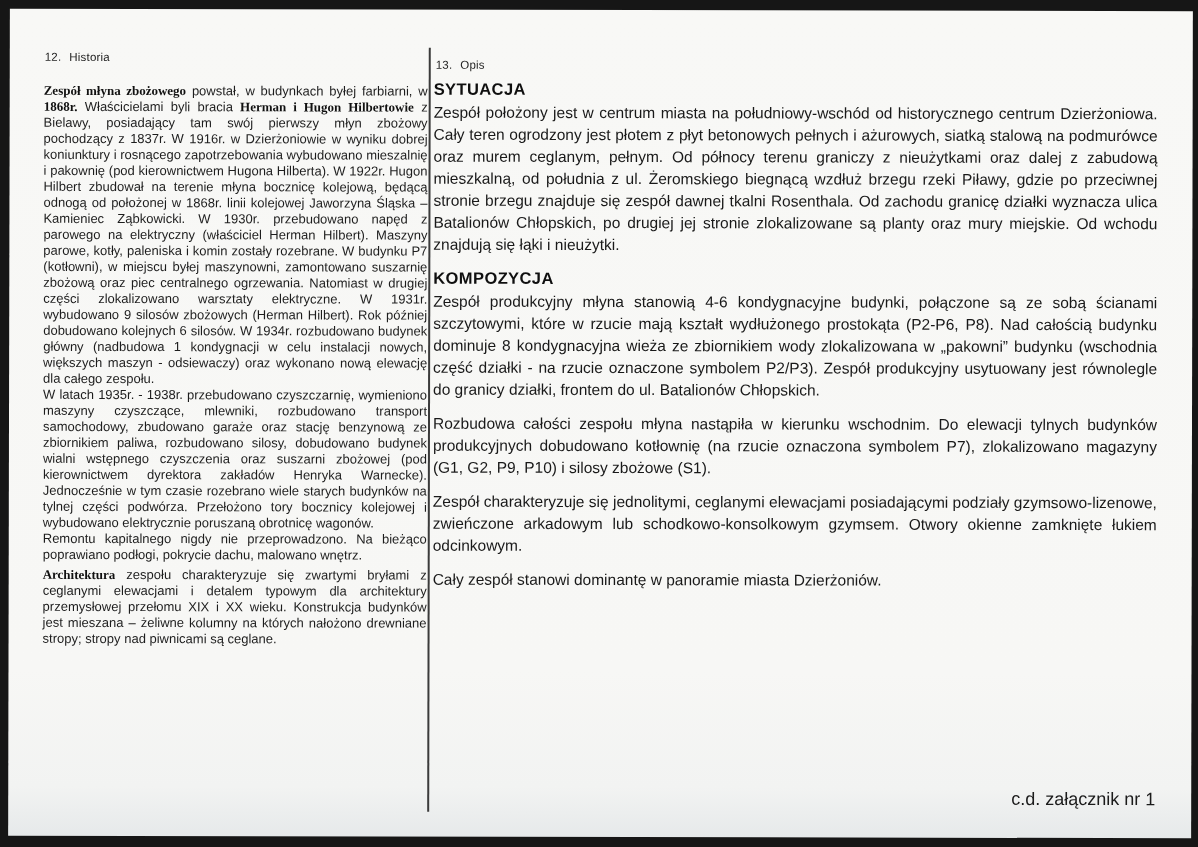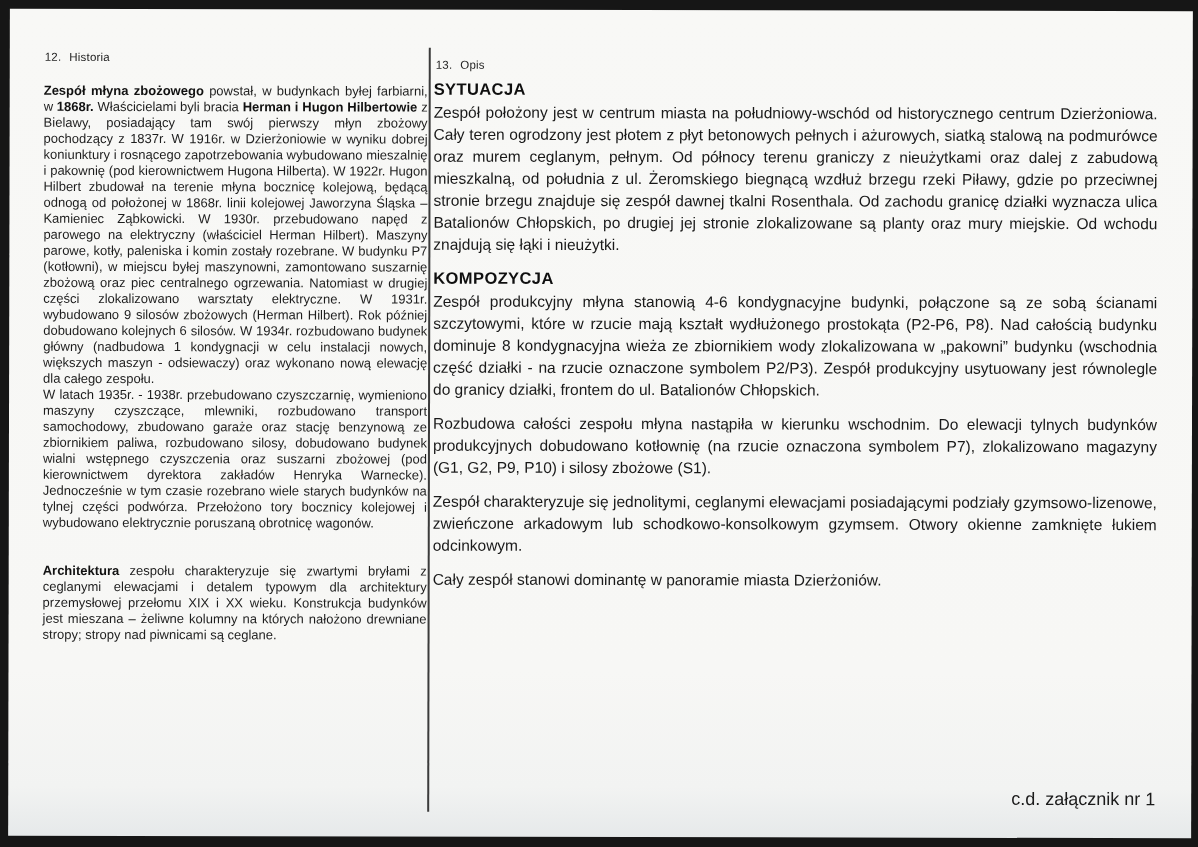--- a/index.html
+++ b/index.html
@@ -51,22 +51,22 @@
     top: 74px;
     width: 384px;
     color: #1d1d1d;
     font-size: 13px;
     line-height: 16px;
   }
   .left-col p {
     margin: 0;
     text-align: justify;
   }
-  .left-col p.space-before { margin-top: 32px; }
-  .left-col b { color: #111; }
+  .left-col p.space-before { margin-top: 4px; }
+  .left-col b { color: #111; font-family: Liberation Serif, serif; }
   .right-col {
     position: absolute;
     left: 424px;
     top: 69px;
     width: 724px;
     color: #191919;
     font-size: 15.5px;
     line-height: 22px;
   }
   .right-col h2 {
@@ -100,20 +100,21 @@
 
     <div class="field-header" id="header-right">
       <span>13.</span><span class="lbl">Opis</span>
     </div>
 
     <div class="col-divider"></div>
 
     <div class="left-col">
         <p><b>Zespół młyna zbożowego</b> powstał, w budynkach byłej farbiarni, w <b>1868r.</b> Właścicielami byli bracia <b>Herman i Hugon Hilbertowie</b> z Bielawy, posiadający tam swój pierwszy młyn zbożowy pochodzący z 1837r. W 1916r. w Dzierżoniowie w wyniku dobrej koniunktury i rosnącego zapotrzebowania wybudowano mieszalnię i pakownię (pod kierownictwem Hugona Hilberta). W 1922r. Hugon Hilbert zbudował na terenie młyna bocznicę kolejową, będącą odnogą od położonej w 1868r. linii kolejowej Jaworzyna Śląska – Kamieniec Ząbkowicki. W 1930r. przebudowano napęd z parowego na elektryczny (właściciel Herman Hilbert). Maszyny parowe, kotły, paleniska i komin zostały rozebrane. W budynku P7 (kotłowni), w miejscu byłej maszynowni, zamontowano suszarnię zbożową oraz piec centralnego ogrzewania. Natomiast w drugiej części zlokalizowano warsztaty elektryczne. W 1931r. wybudowano 9 silosów zbożowych (Herman Hilbert). Rok później dobudowano kolejnych 6 silosów. W 1934r. rozbudowano budynek główny (nadbudowa 1 kondygnacji w celu instalacji nowych, większych maszyn - odsiewaczy) oraz wykonano nową elewację dla całego zespołu.</p>
         <p>W latach 1935r. - 1938r. przebudowano czyszczarnię, wymieniono maszyny czyszczące, mlewniki, rozbudowano transport samochodowy, zbudowano garaże oraz stację benzynową ze zbiornikiem paliwa, rozbudowano silosy, dobudowano budynek wialni wstępnego czyszczenia oraz suszarni zbożowej (pod kierownictwem dyrektora zakładów Henryka Warnecke). Jednocześnie w tym czasie rozebrano wiele starych budynków na tylnej części podwórza. Przełożono tory bocznicy kolejowej i wybudowano elektrycznie poruszaną obrotnicę wagonów.</p>
+        <p>Remontu kapitalnego nigdy nie przeprowadzono. Na bieżąco poprawiano podłogi, pokrycie dachu, malowano wnętrz.</p>
         <p class="space-before"><b>Architektura</b> zespołu charakteryzuje się zwartymi bryłami z ceglanymi elewacjami i detalem typowym dla architektury przemysłowej przełomu XIX i XX wieku. Konstrukcja budynków jest mieszana – żeliwne kolumny na których nałożono drewniane stropy; stropy nad piwnicami są ceglane.</p>
       </div>
 
     <div class="right-col">
         <h2>SYTUACJA</h2>
         <p>Zespół położony jest w centrum miasta na południowy-wschód od historycznego centrum Dzierżoniowa. Cały teren ogrodzony jest płotem z płyt betonowych pełnych i ażurowych, siatką stalową na podmurówce oraz murem ceglanym, pełnym. Od północy terenu graniczy z nieużytkami oraz dalej z zabudową mieszkalną, od południa z ul. Żeromskiego biegnącą wzdłuż brzegu rzeki Piławy, gdzie po przeciwnej stronie brzegu znajduje się zespół dawnej tkalni Rosenthala. Od zachodu granicę działki wyznacza ulica Batalionów Chłopskich, po drugiej jej stronie zlokalizowane są planty oraz mury miejskie. Od wchodu znajdują się łąki i nieużytki.</p>
         <h2>KOMPOZYCJA</h2>
         <p>Zespół produkcyjny młyna stanowią 4-6 kondygnacyjne budynki, połączone są ze sobą ścianami szczytowymi, które w rzucie mają kształt wydłużonego prostokąta (P2-P6, P8). Nad całością budynku dominuje 8 kondygnacyjna wieża ze zbiornikiem wody zlokalizowana w „pakowni” budynku (wschodnia część działki - na rzucie oznaczone symbolem P2/P3). Zespół produkcyjny usytuowany jest równolegle do granicy działki, frontem do ul. Batalionów Chłopskich.</p>
         <p>Rozbudowa całości zespołu młyna nastąpiła w kierunku wschodnim. Do elewacji tylnych budynków produkcyjnych dobudowano kotłownię (na rzucie oznaczona symbolem P7), zlokalizowano magazyny (G1, G2, P9, P10) i silosy zbożowe (S1).</p>
         <p>Zespół charakteryzuje się jednolitymi, ceglanymi elewacjami posiadającymi podziały gzymsowo-lizenowe, zwieńczone arkadowym lub schodkowo-konsolkowym gzymsem. Otwory okienne zamknięte łukiem odcinkowym.</p>

